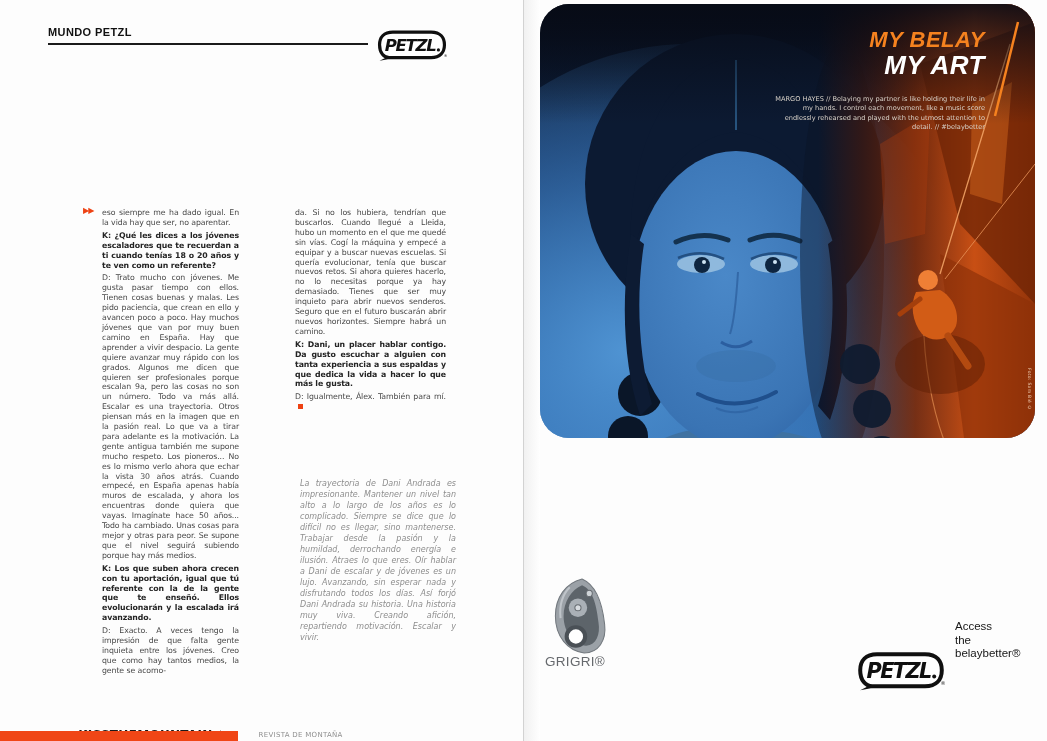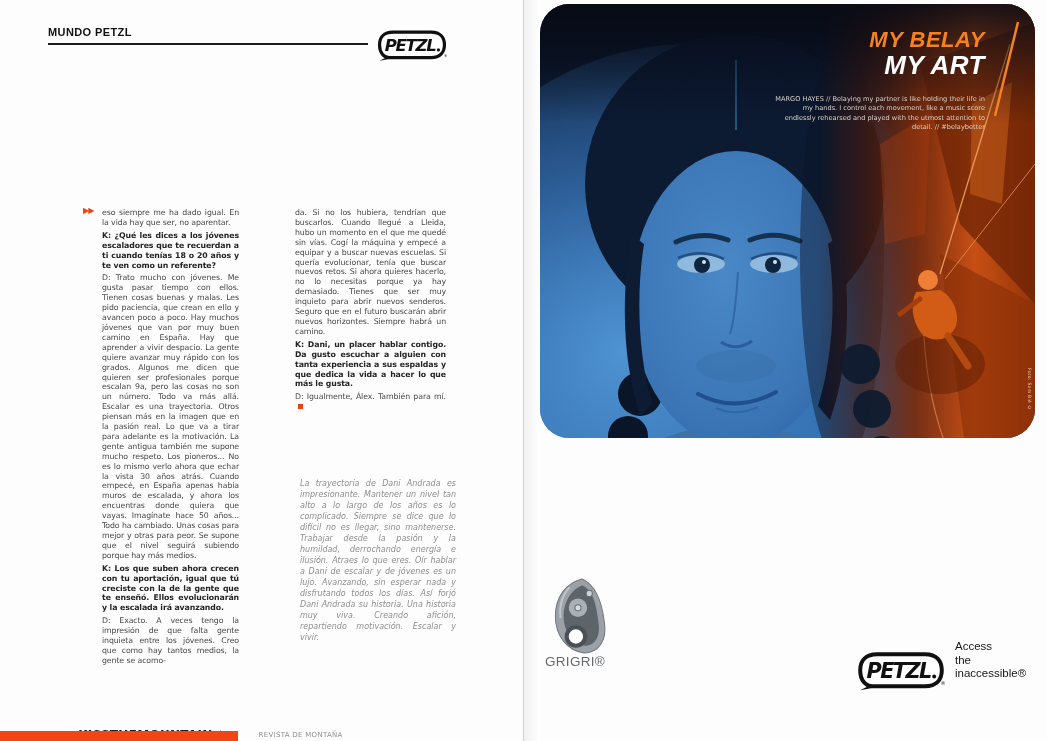--- a/index.html
+++ b/index.html
@@ -46,21 +46,21 @@
               color:#d8d2c9;text-align:right;margin-top:12px;}
   .photo-credit{right:3px;bottom:28px;writing-mode:vertical-rl;font-size:4.5px;
                 color:#f0cdb2;letter-spacing:.3px;}
 
   .grigri{left:551px;top:577px;width:58px;height:80px;}
   .product-name{left:545px;top:654px;font-size:13.5px;color:#66696d;letter-spacing:.3px;
                 font-family:"Liberation Sans",sans-serif;}
   .product-desc{left:545px;top:674px;width:238px;font-size:8.6px;line-height:11px;
                 color:#909498;}
   .logo-bottom{left:857px;top:648px;width:88px;height:46px;}
-  .brand-tagline{left:955px;top:640px;font-size:11.5px;line-height:13.5px;color:#161616;
+  .brand-tagline{left:955px;top:620px;font-size:11.5px;line-height:13.5px;color:#161616;
                  font-family:"Liberation Sans",sans-serif;}
 </style>
 </head>
 <body>
 
 <div class="spread">
 
   <div class="abs kicker">MUNDO PETZL</div>
   <div class="abs header-rule"></div>
 
@@ -71,21 +71,21 @@
     <circle cx="193" cy="64" r="5" fill="#101010"></circle>
     <text x="209" y="86" font-size="13" fill="#101010">®</text>
   </svg>
 
   <span class="abs lead-arrows">▶▶</span>
 
   <div class="abs col col1">
     <p class="body">eso siempre me ha dado igual. En la vida hay que ser, no aparentar.</p>
     <p class="body bold">K: ¿Qué les dices a los jóvenes escaladores que te recuerdan a ti cuando tenías 18 o 20 años y te ven como un referente?</p>
     <p class="body">D: Trato mucho con jóvenes. Me gusta pasar tiempo con ellos. Tienen cosas buenas y malas. Les pido paciencia, que crean en ello y avancen poco a poco. Hay muchos jóvenes que van por muy buen camino en España. Hay que aprender a vivir despacio. La gente quiere avanzar muy rápido con los grados. Algunos me dicen que quieren ser profesionales porque escalan 9a, pero las cosas no son un número. Todo va más allá. Escalar es una trayectoria. Otros piensan más en la imagen que en la pasión real. Lo que va a tirar para adelante es la motivación. La gente antigua también me supone mucho respeto. Los pioneros... No es lo mismo verlo ahora que echar la vista 30 años atrás. Cuando empecé, en España apenas había muros de escalada, y ahora los encuentras donde quiera que vayas. Imagínate hace 50 años... Todo ha cambiado. Unas cosas para mejor y otras para peor. Se supone que el nivel seguirá subiendo porque hay más medios.</p>
-    <p class="body bold">K: Los que suben ahora crecen con tu aportación, igual que tú creciste con la de la gente que te enseñó. Ellos evolucionarán y la escalada irá avanzando.</p>
+    <p class="body bold">K: Los que suben ahora crecen con tu aportación, igual que tú referente con la de la gente que te enseñó. Ellos evolucionarán y la escalada irá avanzando.</p>
     <p class="body">D: Exacto. A veces tengo la impresión de que falta gente inquieta entre los jóvenes. Creo que como hay tantos medios, la gente se acomo-</p>
   </div>
 
   <div class="abs col col2">
     <p class="body">da. Si no los hubiera, tendrían que buscarlos. Cuando llegué a Lleida, hubo un momento en el que me quedé sin vías. Cogí la máquina y empecé a equipar y a buscar nuevas escuelas. Si quería evolucionar, tenía que buscar nuevos retos. Si ahora quieres hacerlo, no lo necesitas porque ya hay demasiado. Tienes que ser muy inquieto para abrir nuevos senderos. Seguro que en el futuro buscarán abrir nuevos horizontes. Siempre habrá un camino.</p>
     <p class="body bold">K: Dani, un placer hablar contigo. Da gusto escuchar a alguien con tanta experiencia a sus espaldas y que dedica la vida a hacer lo que más le gusta.</p>
     <p class="body"><span>D: Igualmente, Álex. También para mí.</span><span class="end-square"></span></p>
   </div>
 
   <div class="abs outro">La trayectoria de Dani Andrada es impresionante. Mantener un nivel tan alto a lo largo de los años es lo complicado. Siempre se dice que lo difícil no es llegar, sino mantenerse. Trabajar desde la pasión y la humildad, derrochando energía e ilusión. Atraes lo que eres. Oír hablar a Dani de escalar y de jóvenes es un lujo. Avanzando, sin esperar nada y disfrutando todos los días. Así forjó Dani Andrada su historia. Una historia muy viva. Creando afición, repartiendo motivación. Escalar y vivir.</div>
@@ -233,16 +233,16 @@
     <path d="M50,8 L170,8 C200,8 212,26 212,48 C212,72 198,88 170,88 L38,88 C22,88 8,74 8,48 C8,24 22,8 50,8 Z" fill="#ffffff" stroke="#101010" stroke-width="10"></path>
     <path d="M34,85 L8,98 L52,90 Z" fill="#101010"></path>
     <text x="104" y="67" text-anchor="middle" font-family="'DejaVu Sans',sans-serif" font-size="52" font-weight="bold" font-style="italic" letter-spacing="-4" fill="#101010">PETZL</text>
     <circle cx="193" cy="64" r="5" fill="#101010"></circle>
     <text x="209" y="86" font-size="13" fill="#101010">®</text>
   </svg>
 
   <div class="abs brand-tagline">
     <div>Access</div>
     <div>the</div>
-    <div>inaccessible®</div>
+    <div>belaybetter®</div>
   </div>
 
 </div>
 
 </body></html>

